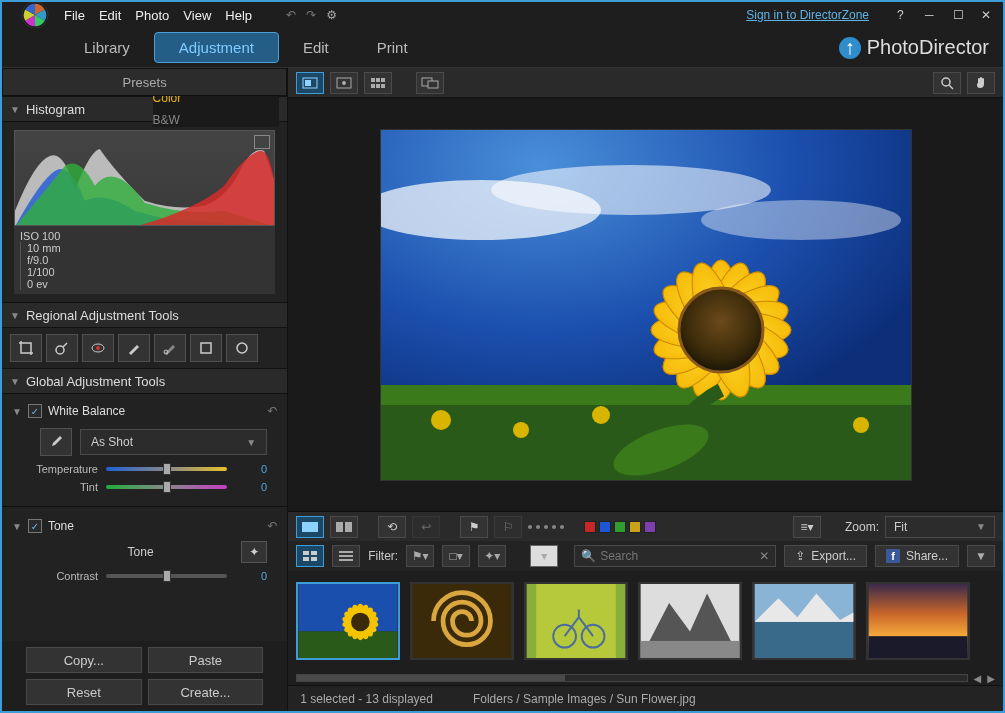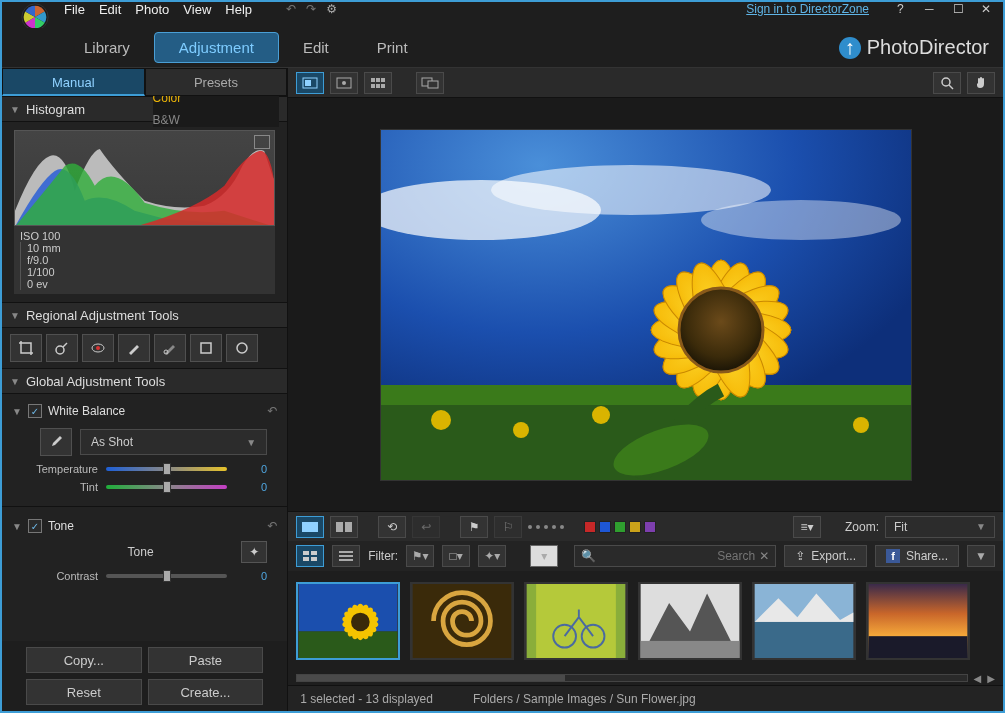--- a/index.html
+++ b/index.html
@@ -1,20 +1,20 @@
 <!DOCTYPE html>
 <html><head>
 <meta charset="utf-8">
 <style>
 * { margin: 0; padding: 0; box-sizing: border-box; font-family: "Segoe UI", Arial, sans-serif; }
 body { width: 1005px; height: 713px; background: #1a1a1a; color: #ccc; font-size: 12px; overflow: hidden; border: 2px solid #3d9dd6; }
 .app { display: flex; flex-direction: column; height: 100%; }
 
 
-.titlebar { display: flex; align-items: flex-start; height: 26px; background: #1e1e1e; padding: 0 8px; gap: 14px; }
+.titlebar { display: flex; align-items: center; height: 26px; background: #1e1e1e; padding: 0 8px; gap: 14px; }
 .titlebar .menu-item { color: #eee; cursor: pointer; font-size: 13px; }
 .titlebar .spacer { flex: 1; }
 .titlebar .tool-icons { display: flex; gap: 10px; margin-left: 20px; }
 .titlebar .link { color: #5fb4e6; text-decoration: underline; cursor: pointer; }
 .titlebar .window-controls { display: flex; gap: 14px; margin-left: 14px; }
 .titlebar .wc { width: 14px; height: 14px; color: #ccc; cursor: pointer; }
 
 
 .moderow { display: flex; align-items: center; height: 40px; background: #1e1e1e; border-bottom: 1px solid #333; }
 .mode-tabs { display: flex; align-items: center; gap: 0; margin-left: 58px; }
@@ -91,21 +91,21 @@
 .photo svg { width: 100%; height: 100%; display: block; }
 
 
 .browser-toolbar { height: 30px; background: #2a2a2a; border-top: 1px solid #111; display: flex; align-items: center; padding: 0 8px; gap: 6px; }
 .color-swatch { width: 12px; height: 12px; border: 1px solid #222; }
 .rating-dots { display:flex; gap:4px; align-items:center; }
 .rating-dots .d { width:4px;height:4px;border-radius:50%;background:#888; }
 
 .browser-toolbar2 { height: 30px; background: #232323; display: flex; align-items: center; padding: 0 8px; gap: 8px; }
 .search-box { display:flex; align-items:center; flex: 0 0 120px; height: 22px; background: #2a2a2a; border: 1px solid #4a4a4a; padding: 0 6px; gap: 4px; color:#999; }
-.search-box input { flex:1; background: transparent; border: none; color: #ccc; font-size: 12px; outline:none;text-align:right; }
+.search-box input { flex:1; background: transparent; border: none; color: #ccc; font-size: 12px; outline:none; }
 .btn2 { height: 22px; background: #333; border: 1px solid #4a4a4a; color: #ccc; display: flex; align-items: center; padding: 0 10px; gap: 6px; cursor: pointer; }
 .dd-small { width: 28px; height: 22px; background: #333; border: 1px solid #4a4a4a; display:flex;align-items:center;justify-content:center;color:#aaa;cursor:pointer; }
 .zoom-sel { width: 110px; height: 22px; background: #2c2c2c; border: 1px solid #4a4a4a; display:flex;align-items:center;padding:0 8px;justify-content:space-between;color:#ccc;cursor:pointer; }
 
 .thumb-strip { height: 100px; background: #1e1e1e; display: flex; align-items: center; padding: 6px 8px; gap: 10px; overflow: hidden; }
 .thumb { width: 104px; height: 78px; border: 2px solid #333; background: #333; cursor: pointer; position:relative; overflow:hidden; }
 .thumb.sel { border-color: #3d9dd6; }
 .thumb svg { width: 100%; height: 100%; display:block; }
 
 .scroll-row { height: 14px; background:#1e1e1e; display:flex; align-items:center; padding:0 8px; gap:6px; }
@@ -166,21 +166,20 @@
     <div class="brand">
       <span class="up-icon">↑</span>
       <span>PhotoDirector</span>
     </div>
   </div>
 
   <div class="main">
 
     <div class="left">
       <div class="left-tabs">
-        <div class="lt active">Manual</div>
         <div class="lt">Presets</div>
       </div>
 
       <div class="left-scroll">
 
         <div class="section-header">
           <span class="chev">▼</span>
           <span class="title">Histogram</span>
           <span class="right">
             <span class="sel">Color</span>

